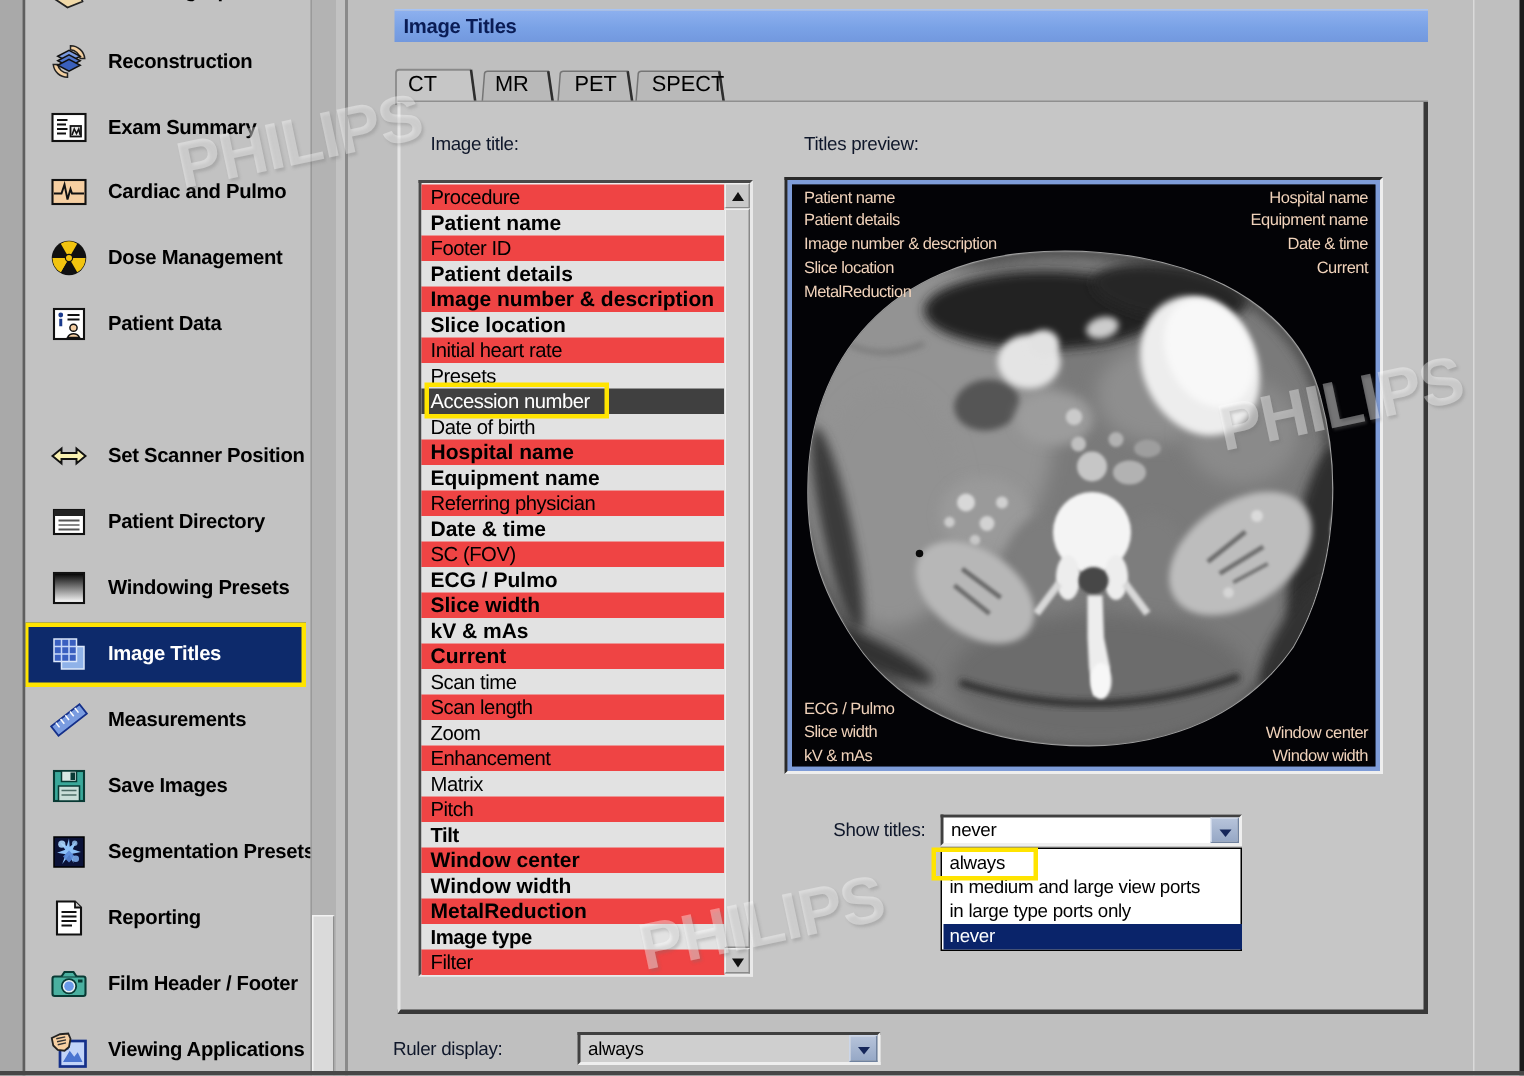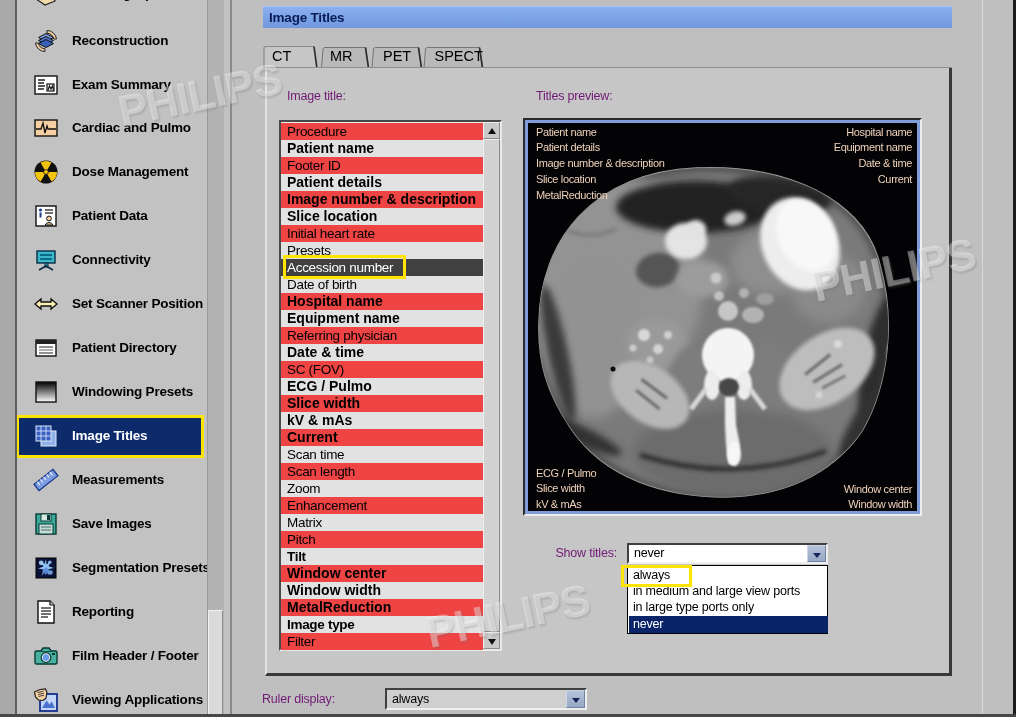--- a/index.html
+++ b/index.html
@@ -17,21 +17,21 @@
 #strack{left:190px;top:0;width:17px;height:717px;background:#b3b3b3;border-left:1px solid #9a9a9a;}
 #sthumb{left:191px;top:610px;width:15px;height:107px;background:#dadada;border-top:1px solid #f2f2f2;border-left:1px solid #f2f2f2;border-right:1px solid #8e8e8e;}
 
 #bluebar{left:263px;top:6px;width:689px;height:22px;background:linear-gradient(#8db0ee,#7aa2e6 55%,#7298de);border-top:1px solid #a8c4f4;}
 #bluebar span{position:absolute;left:6px;top:3px;font-size:13.5px;font-weight:bold;color:#0a1c55;letter-spacing:-0.2px;}
 #panel{left:265px;top:68px;width:687px;height:608px;background:#c6c6c6;border-left:2px solid #e4e4e4;border-right:3px solid #383838;border-bottom:3px solid #383838;}
 #paneltop{left:265px;top:67px;width:687px;height:2px;background:#8f8f8f;border-bottom:1px solid #e8e8e8;}
 #vline982{left:982px;top:0;width:1px;height:717px;background:#dadada;}
 #redge{left:1013px;top:0;width:3px;height:717px;background:#1c1c1c;}
 #bedge{left:0;top:714px;width:1016px;height:3px;background:#474747;}
-.lab{position:absolute;font-size:12.5px;color:#701a75;letter-spacing:-0.2px;white-space:nowrap;}
+.lab{position:absolute;font-size:12.5px;color:#0f172a;letter-spacing:-0.2px;white-space:nowrap;}
 
 
 #listbox{left:279px;top:120px;width:223px;height:531px;background:#ededed;border-top:2px solid #494949;border-left:2px solid #494949;border-right:2px solid #e9e9e9;border-bottom:2px solid #e9e9e9;}
 .row{position:absolute;left:0;width:202px;height:17px;line-height:17px;font-size:13.5px;letter-spacing:-0.3px;color:#000;padding-left:6px;white-space:nowrap;overflow:hidden;}
 .rowa{background:#ef4444;}
 .rowb{background:#e2e2e2;}
 .rowsel{background:#404040;color:#fff;}
 .bold{font-weight:bold;font-size:14px;letter-spacing:0px;}
 #lsb{position:absolute;left:202px;top:0;width:17px;height:527px;background:#c6c6c6;}
 .lsbbtn{position:absolute;left:0;width:17px;height:17px;background:#c9c9c9;border:1px solid #8b8b8b;border-top-color:#f0f0f0;border-left-color:#f0f0f0;}
@@ -111,30 +111,20 @@
 <div class="sbicon"><svg viewBox="0 0 26 26">
             <rect x="3" y="3" width="20" height="20" fill="#fff" stroke="#111" stroke-width="1.4"></rect>
             <circle cx="7.5" cy="7" r="1.6" fill="#1a3a8c"></circle>
             <rect x="6.5" y="9.5" width="2" height="5" fill="#1a3a8c"></rect>
             <line x1="12" y1="7" x2="20" y2="7" stroke="#111" stroke-width="1.2"></line>
             <line x1="12" y1="10" x2="20" y2="10" stroke="#111" stroke-width="1.2"></line>
             <circle cx="16" cy="15.5" r="2.4" fill="#f6cfa2" stroke="#111" stroke-width="1"></circle>
             <path d="M12 22 A4.5 4.5 0 0 1 20 22 Z" fill="#f6cfa2" stroke="#111" stroke-width="1"></path>
           </svg></div>
 <div class="sblab">Patient Data</div>
-</div>
-<div class="sbitem" style="top:238px;">
-<div class="sbicon"><svg viewBox="0 0 26 26">
-            <rect x="4" y="4" width="18" height="12" fill="#39b8c8" stroke="#0a2a4a" stroke-width="1.4"></rect>
-            <rect x="7" y="7" width="12" height="2" fill="#0a6a8a"></rect>
-            <rect x="7" y="11" width="12" height="2" fill="#0a6a8a"></rect>
-            <rect x="12" y="16" width="3" height="4" fill="#2a9aa8" stroke="#0a2a4a" stroke-width="1"></rect>
-            <path d="M6 23 L13 19 L20 23" fill="none" stroke="#0a2a4a" stroke-width="1.6"></path>
-          </svg></div>
-<div class="sblab">Connectivity</div>
 </div>
 <div class="sbitem" style="top:282px;">
 <div class="sbicon"><svg viewBox="0 0 26 26">
             <path d="M2 13 L8 8 L8 11 L18 11 L18 8 L24 13 L18 18 L18 15 L8 15 L8 18 Z" fill="#f8f0b0" stroke="#111" stroke-width="1.3"></path>
           </svg></div>
 <div class="sblab">Set Scanner Position</div>
 </div>
 <div class="sbitem" style="top:326px;">
 <div class="sbicon"><svg viewBox="0 0 26 26">
             <rect x="3" y="5" width="20" height="16" fill="#fff" stroke="#111" stroke-width="1.4"></rect>

